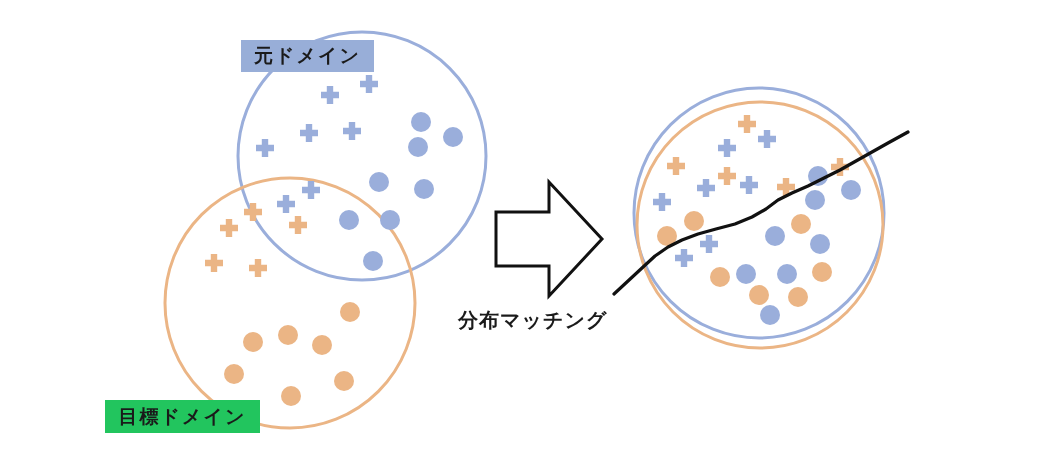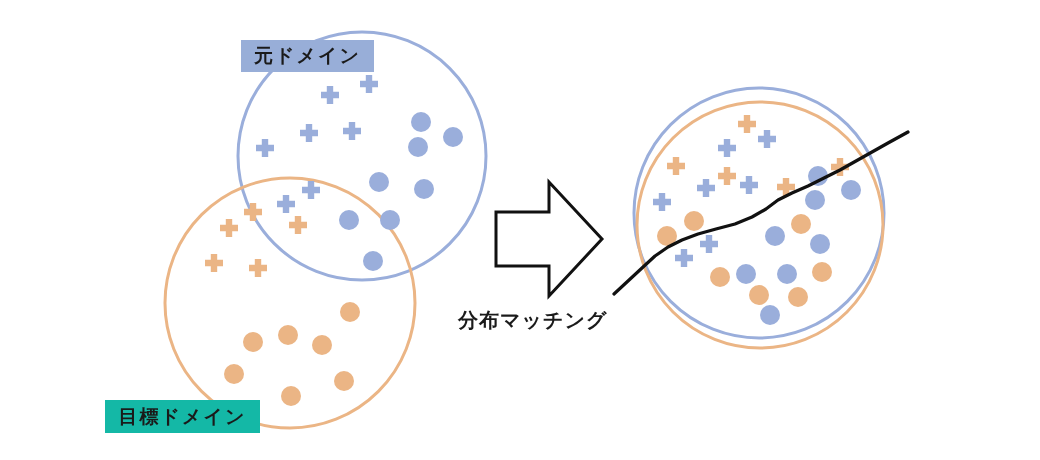--- a/index.html
+++ b/index.html
@@ -4,21 +4,21 @@
 <style>
   html, body { margin: 0; padding: 0; background: #ffffff; }
   body { width: 1040px; height: 460px; overflow: hidden; position: relative; font-family: "DejaVu Sans", sans-serif; }
   #stage { position: absolute; left: 0; top: 0; width: 1040px; height: 460px; }
   .label-box {
     position: absolute; display: flex; align-items: center; justify-content: center;
     font-family: "DejaVu Sans", sans-serif; font-weight: bold; font-size: 19px;
     color: #1a1a1a; letter-spacing: 2px; white-space: nowrap;
   }
   #source-label { left: 197px; top: 40px; width: 133px; height: 32px; background: #98aed8; margin-left: 44px; }
-  #target-label { left: 105px; top: 400px; width: 155px; height: 33px; background: #14b8a6; }
+  #target-label { left: 105px; top: 400px; width: 155px; height: 33px; background: #22c55e; }
   #matching-caption {
     position: absolute; left: 458px; top: 307px; font-size: 20px; font-weight: bold;
     color: #1a1a1a; letter-spacing: 1px; white-space: nowrap;
     font-family: "DejaVu Sans", sans-serif;
   }
 </style>
 </head>
 <body>
 
 <div id="stage">

